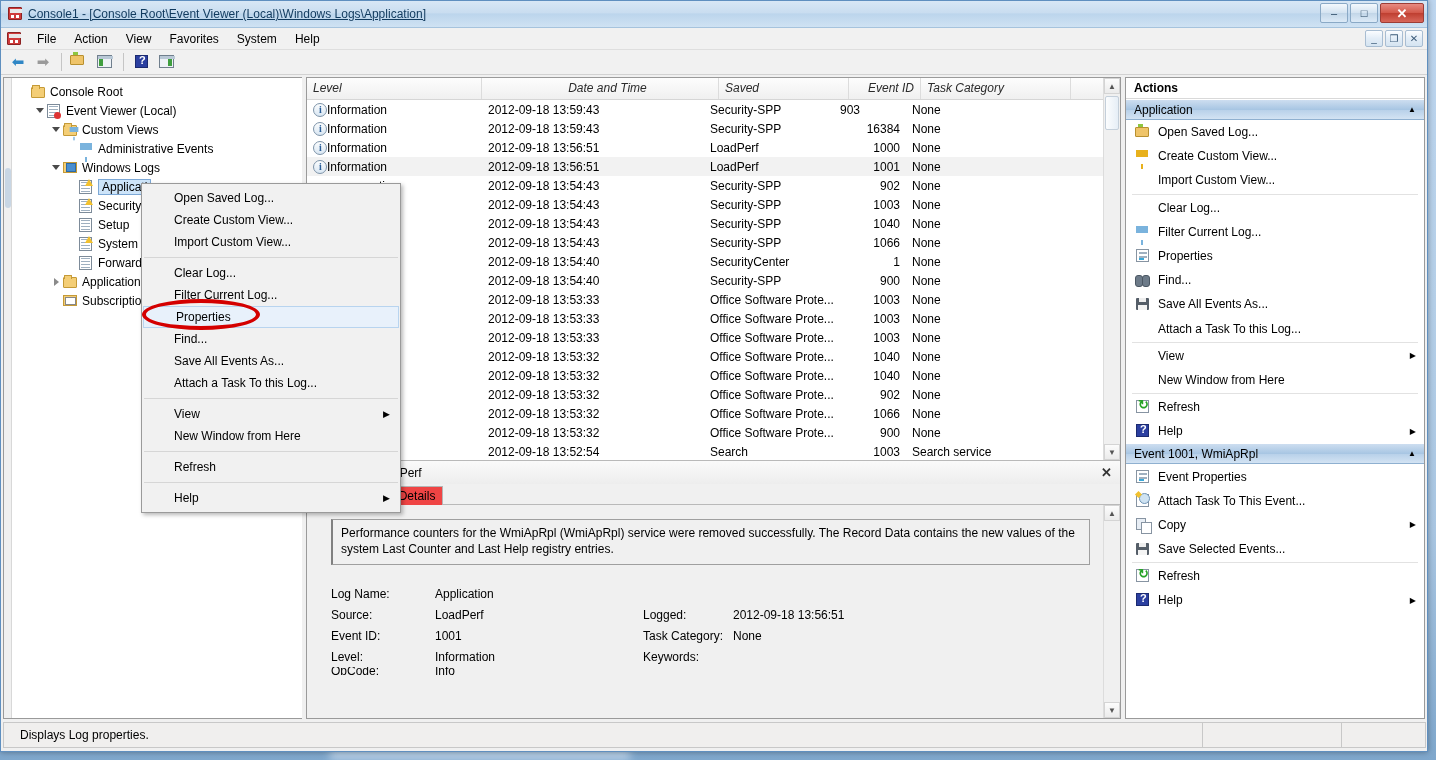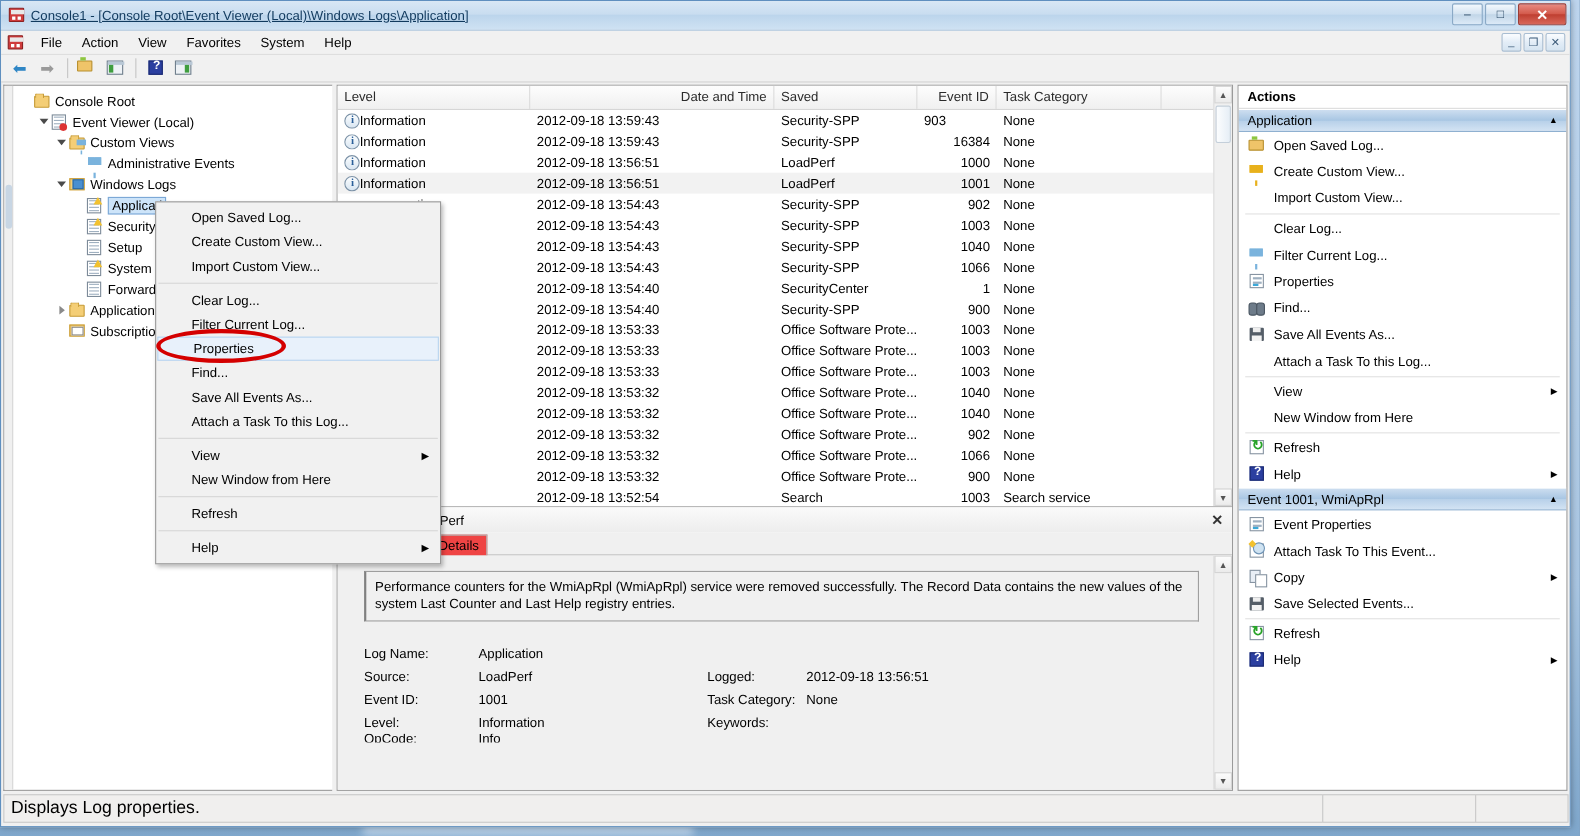--- a/index.html
+++ b/index.html
@@ -138,21 +138,21 @@
     flex: 1; display: flex; flex-direction: column; min-width: 0;
     border: 1px solid #9a9a9a;
     background: #fff;
   }
   #listwrap { height: 382px; position: relative; background:#fff; overflow: hidden;}
   #lhead {
     display: flex; height: 22px; background: linear-gradient(to bottom,#fdfdfd,#f0f0f0);
     border-bottom: 1px solid #d6d6d6; font-size: 12px; color: #2b2b2b;
   }
   #lhead .hc {
-    border-right: 1px solid #dcdcdc; padding: 3px 6px 1px 6px; white-space: nowrap; overflow: hidden;
+    border-right: 1px solid #dcdcdc; padding: 3px 6px 1px 6px; white-space: nowrap; overflow: hidden; font-style: italic;
   }
   .trow2 { display: flex; height: 19px; font-size: 12px; align-items: center; white-space: nowrap; }
   .trow2.selrow { background: #f2f2f2; }
   .trow2 .c { padding: 0 6px; overflow: hidden; white-space: nowrap; }
 
   .vsb {
     position: absolute; right: 0; top: 0; width: 17px; height: 100%;
     background: #f0f0f0; border-left: 1px solid #dcdcdc;
     display: flex; flex-direction: column; align-items: center;
   }
@@ -222,21 +222,21 @@
   .arow .arr { margin-right: 8px; font-size: 8px; color: #000; }
   .asep { height: 1px; background: #e2e2e2; margin: 1px 6px 1px 6px; }
 
   
   #statusbar {
     position: absolute; left: 2px; right: 2px; bottom: 3px; height: 26px;
     display: flex; align-items: stretch;
   }
   #statusbar .seg {
     border: 1px solid #c8c8c8; background: #f0efee;
-    display: flex; align-items: center; padding-left: 6px; font-size: 16px;
+    display: flex; align-items: center; padding-left: 16px; font-size: 12px;
     margin-right: -1px;
   }
   #statusbar .seg.s1 { flex: 1; }
   #statusbar .seg.s2 { width: 140px; }
   #statusbar .seg.s3 { width: 85px; }
 
   
   #ctxmenu {
     position: absolute; left: 140px; top: 182px; width: 260px;
     background: #f1f1f1; border: 1px solid #9a9a9a;
@@ -475,21 +475,21 @@
         </div>
     </div>
 
     <div id="splitter1"></div>
 
     <div id="centerpane">
 
       <div id="listwrap">
         <div id="lhead">
             <div class="hc" style="width: 175px; text-align: left;">Level</div>
-            <div class="hc" style="width: 222px; text-align: right;">Date and Time</div>
+            <div class="hc" style="width: 222px; text-align: center; margin-left: 15px;">Date and Time</div>
             <div class="hc" style="width: 130px; text-align: left;">Saved</div>
             <div class="hc" style="width: 72px; text-align: right;">Event ID</div>
             <div class="hc" style="width: 150px; text-align: left;">Task Category</div>
           </div>
         <div id="lrows">
             <div class="trow2">
               <div class="c" style="width: 175px; display: flex; align-items: center;">
                 <span class="infobubble"></span>
                 <span>Information</span>
               </div>

